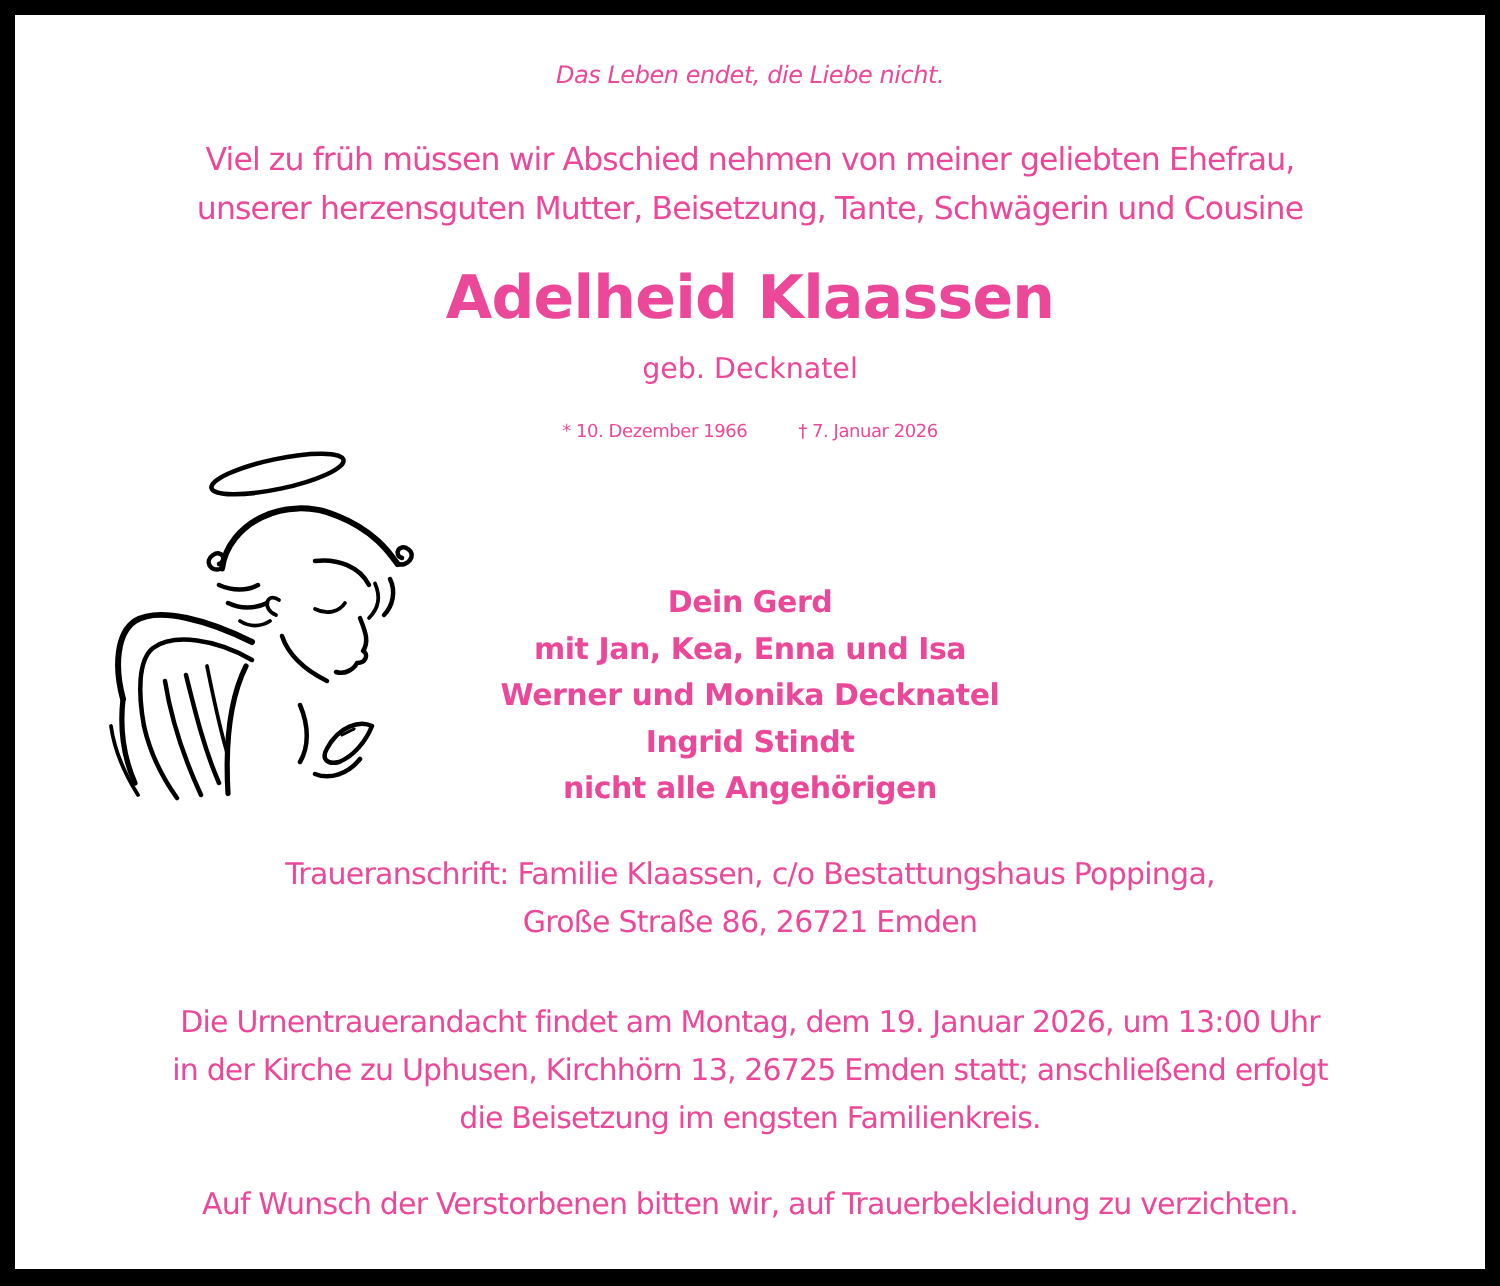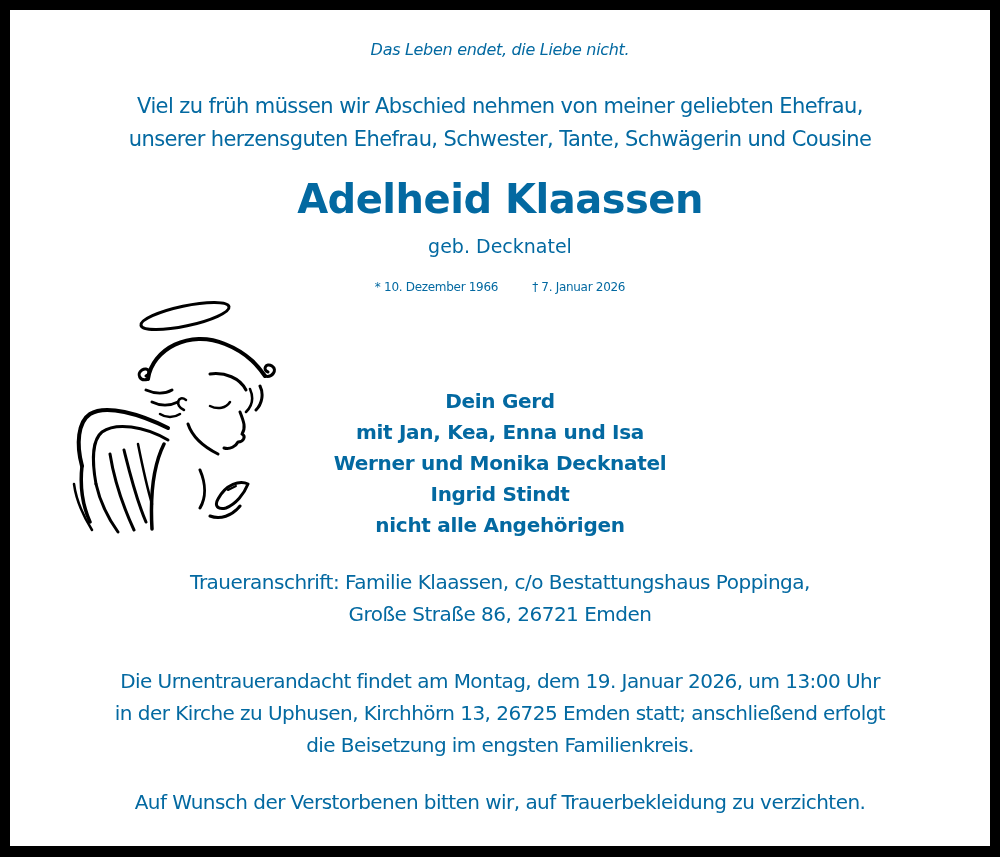--- a/index.html
+++ b/index.html
@@ -1,19 +1,19 @@
 <!DOCTYPE html>
 <html><head>
 <meta charset="utf-8">
 <style>
   html, body { margin: 0; padding: 0; background: #000; }
   body { width: 1000px; height: 857px; position: relative; overflow: hidden; }
   .frame {
     position: absolute; left: 10px; top: 10px; width: 980px; height: 836px;
-    background: #fff; color: #0369a1;
+    background: #fff; color: #ec4899;
     font-family: "DejaVu Sans", "Liberation Sans", sans-serif;
     text-decoration: underline;
   }
   .line { position: absolute; left: 0; width: 980px; text-align: center; white-space: nowrap; }
   .motto { top: 30px; font-size: 16px; font-style: italic; letter-spacing: -0.3px; }
   .intro { top: 80px; font-size: 21px; line-height: 33px; letter-spacing: -0.6px; text-align: center; }
   .name { top: 166px; font-size: 40px; font-weight: bold; letter-spacing: -0.5px; }
   .maiden { top: 225px; font-size: 19px; }
   .dates { top: 270px; font-size: 12px; letter-spacing: -0.3px; }
   .dates .sep { display: inline-block; width: 34px; }
@@ -26,21 +26,21 @@
 </style>
 </head>
 <body>
 
 <div class="frame">
 
   <div class="line motto">Das Leben endet, die Liebe nicht.</div>
 
   <div class="line intro">
     <div>Viel zu früh müssen wir Abschied nehmen von meiner geliebten Ehefrau,</div>
-    <div>unserer herzensguten Ehefrau, Schwester, Tante, Schwägerin und Cousine</div>
+    <div>unserer herzensguten Mutter, Beisetzung, Tante, Schwägerin und Cousine</div>
   </div>
 
   <div class="line name">Adelheid Klaassen</div>
   <div class="line maiden">geb. Decknatel</div>
 
   <div class="line dates">
     <span>* 10. Dezember 1966</span><span class="sep"></span><span>† 7. Januar 2026</span>
   </div>
 
   <svg class="angel" viewBox="0 0 230 250" fill="none" stroke="#000" stroke-linecap="round" stroke-linejoin="round">

